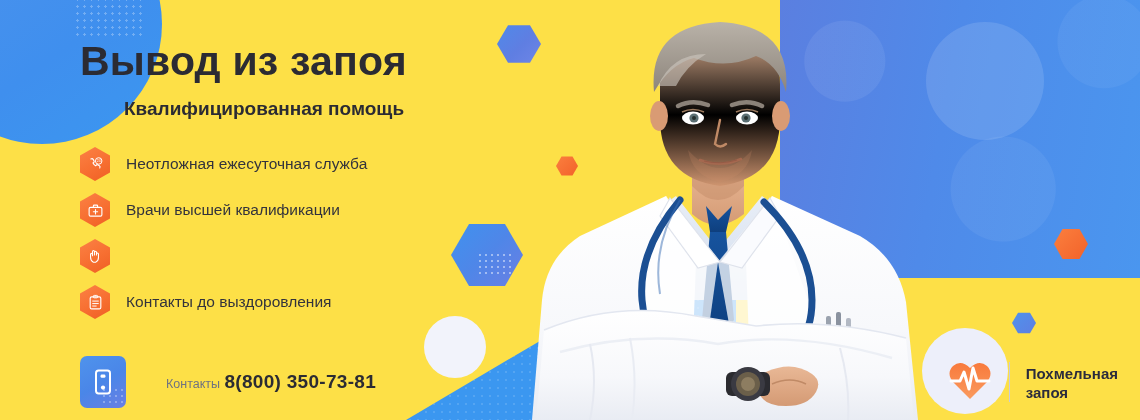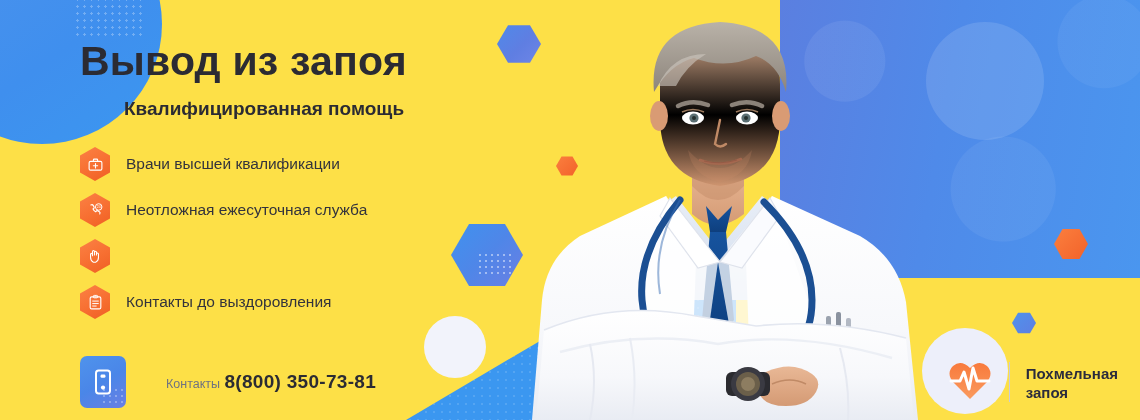--- a/index.html
+++ b/index.html
@@ -275,38 +275,38 @@
   <div class="content">
     <div class="title">Вывод из запоя</div>
     <div class="subtitle">Квалифицированная помощь</div>
 
     <div class="features">
 
       <div class="feature">
         <span class="feat-icon">
           <span class="hexbg"></span>
           <svg width="17" height="17" viewBox="0 0 24 24">
+            <path d="M5.5 4.2 q2.2 -1.2 3.2 .6 l1.3 2.4 q.6 1.1 -.5 1.9 l-1 .8 q1.2 2.7 3.8 4 l.8 -1 q.8 -1.1 1.9 -.5 l2.4 1.3 q1.8 1 .6 3.2" fill="none" stroke="#ffffff" stroke-width="1.6" stroke-linecap="round"></path>
+            <circle cx="16.5" cy="7" r="4.6" fill="none" stroke="#ffffff" stroke-width="1.4"></circle>
+            <text x="16.5" y="9" font-size="5" fill="#ffffff" text-anchor="middle" font-family="Liberation Sans, sans-serif">24</text>
+          </svg>
+        </span>
+        <span class="feat-label">Неотложная ежесуточная служба</span>
+      </div>
+
+      <div class="feature">
+        <span class="feat-icon">
+          <span class="hexbg"></span>
+          <svg width="17" height="17" viewBox="0 0 24 24">
             <rect x="3" y="7.5" width="18" height="12.5" rx="2" fill="none" stroke="#ffffff" stroke-width="1.6"></rect>
             <path d="M9 7.5 V5.6 q0 -1.2 1.2 -1.2 h3.6 q1.2 0 1.2 1.2 V7.5" fill="none" stroke="#ffffff" stroke-width="1.6"></path>
             <path d="M12 10.8 V16.8 M9 13.8 H15" stroke="#ffffff" stroke-width="1.6" stroke-linecap="round"></path>
           </svg>
         </span>
         <span class="feat-label">Врачи высшей квалификации</span>
-      </div>
-
-      <div class="feature">
-        <span class="feat-icon">
-          <span class="hexbg"></span>
-          <svg width="17" height="17" viewBox="0 0 24 24">
-            <path d="M5.5 4.2 q2.2 -1.2 3.2 .6 l1.3 2.4 q.6 1.1 -.5 1.9 l-1 .8 q1.2 2.7 3.8 4 l.8 -1 q.8 -1.1 1.9 -.5 l2.4 1.3 q1.8 1 .6 3.2" fill="none" stroke="#ffffff" stroke-width="1.6" stroke-linecap="round"></path>
-            <circle cx="16.5" cy="7" r="4.6" fill="none" stroke="#ffffff" stroke-width="1.4"></circle>
-            <text x="16.5" y="9" font-size="5" fill="#ffffff" text-anchor="middle" font-family="Liberation Sans, sans-serif">24</text>
-          </svg>
-        </span>
-        <span class="feat-label">Неотложная ежесуточная служба</span>
       </div>
 
       <div class="feature">
         <span class="feat-icon">
           <span class="hexbg"></span>
           <svg width="17" height="17" viewBox="0 0 24 24">
             <path d="M9 20 q-4 -2 -4 -7 v-4 q0 -1.4 1.4 -1.4 q1.4 0 1.4 1.4 v2 V5 q0 -1.4 1.4 -1.4 q1.4 0 1.4 1.4 v5 V6 q0 -1.4 1.4 -1.4 q1.4 0 1.4 1.4 v4 V8.4 q0 -1.4 1.4 -1.4 q1.4 0 1.4 1.4 v5 q0 5 -4 6.6 z" fill="none" stroke="#ffffff" stroke-width="1.5" stroke-linejoin="round"></path>
           </svg>
         </span>
       </div>

